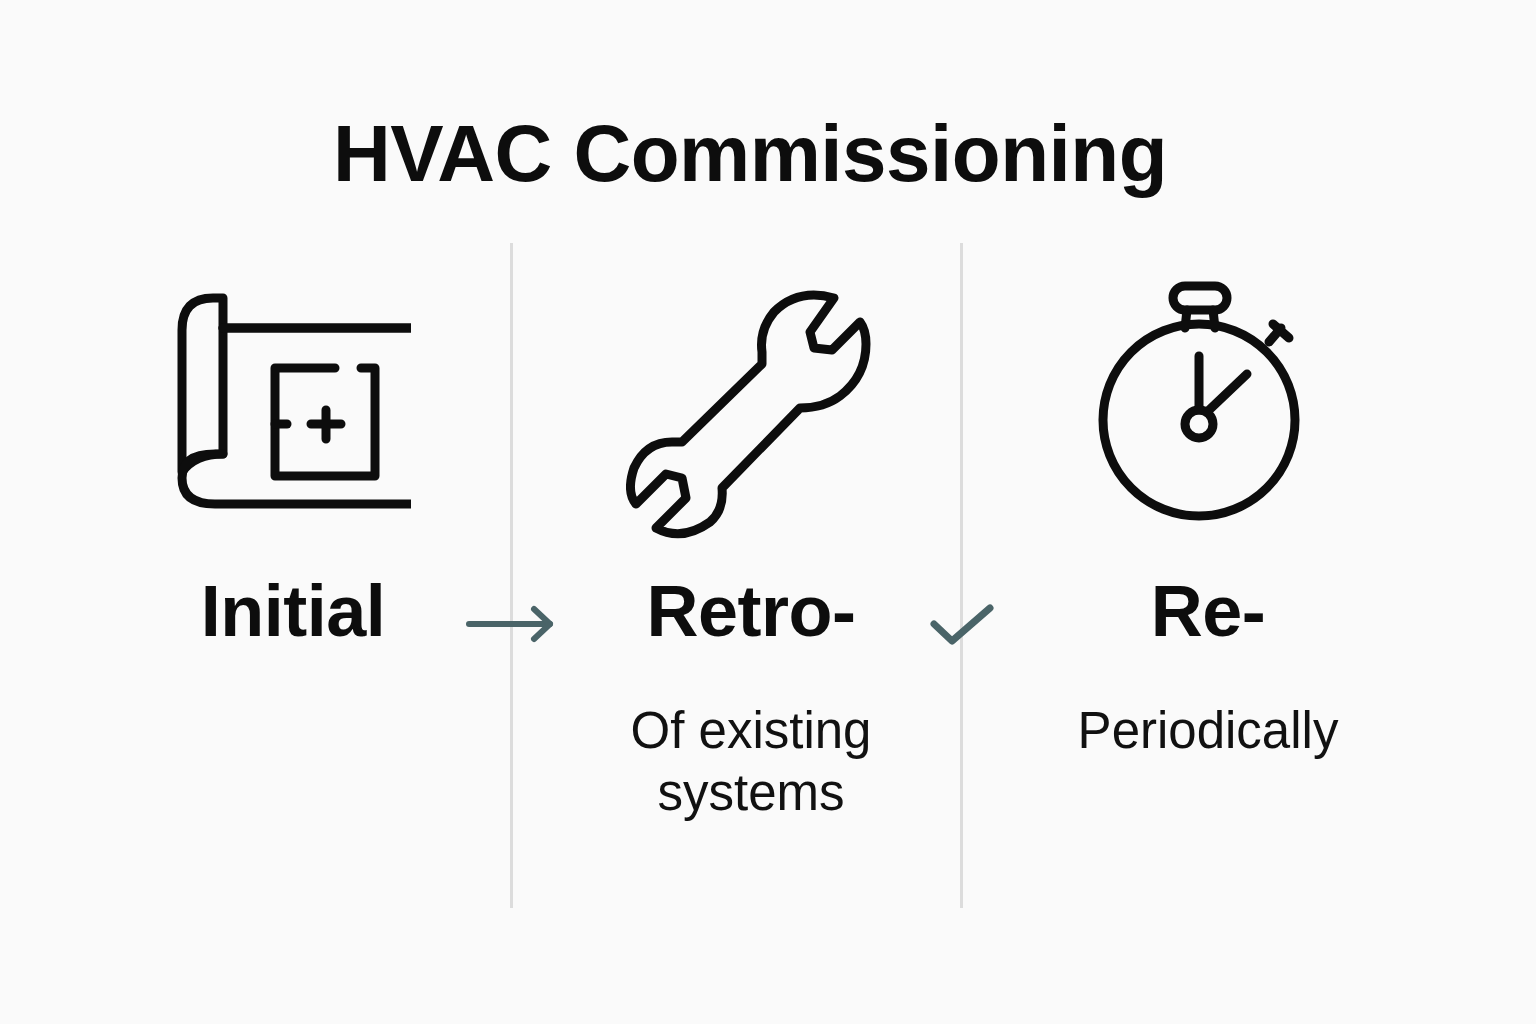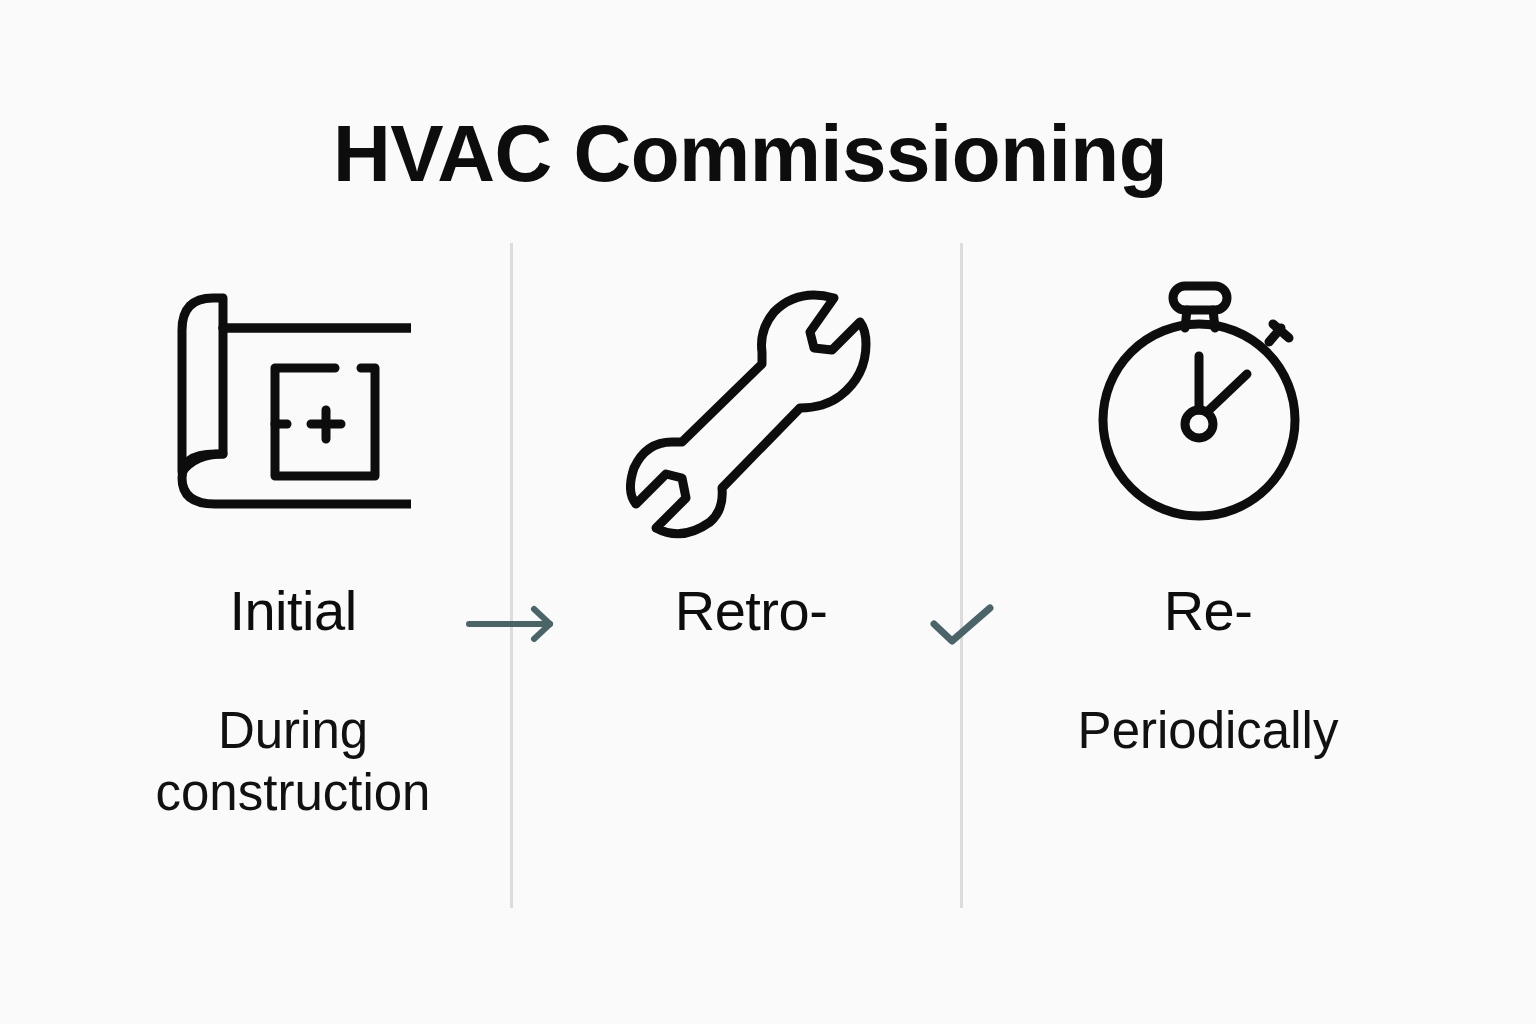--- a/index.html
+++ b/index.html
@@ -49,24 +49,24 @@
 
     .icon {
       position: absolute;
       display: block;
     }
     .label {
       position: absolute;
       left: 0;
       width: 100%;
       text-align: center;
-      font-weight: normal;
-      font-size: 56px;
+      font-weight: bold;
+      font-size: 72px;
       line-height: 1;
-      top: 333px;
+      top: 325px;
       letter-spacing: -0.5px;
     }
     .desc {
       position: absolute;
       left: 0;
       width: 100%;
       text-align: center;
       font-size: 51px;
       line-height: 62px;
       top: 450px;
@@ -94,38 +94,38 @@
       <path d="M48 36 L290 36 L290 212 L40 212 Q7 212 7 186 Q7 162 40 162 L48 162"></path>
 
       <path d="M160 76 L100 76 L100 184 L200 184 L200 76 L186 76"></path>
       <path d="M100 132 L112 132"></path>
 
       <path d="M136 132 L166 132 M151 118 L151 147"></path>
     </g>
   </svg>
 
   <div class="label">Initial</div>
-  <div class="desc">
-    <div>During</div>
-    <div>construction</div>
-  </div>
 </div>
 
 <div class="column c2">
   <svg class="icon" style="left:55px; top:40px;" width="255" height="250" viewBox="0 0 255 250">
     <path d="M208 8
              Q172 -2 148 22 Q133 40 136 62 L136 74
              L56 152 L46 152 Q20 152 8 178 Q0 202 10 214
              L40 184 L56 188 L60 208 L30 238
              Q56 252 84 232 Q98 220 96 198
              L174 118 Q198 118 214 106 Q240 86 240 54 Q240 40 234 32
              L206 60 L188 58 L184 42 Z" fill="none" stroke="#0d0d0d" stroke-width="9" stroke-linejoin="round"></path>
   </svg>
 
   <div class="label">Retro-</div>
+  <div class="desc">
+    <div>Of existing</div>
+    <div>systems</div>
+  </div>
 </div>
 
 <div class="column c3">
   <svg class="icon" style="left:75px; top:30px;" width="210" height="250" viewBox="0 0 210 250">
     <g fill="none" stroke="#0d0d0d" stroke-width="9" stroke-linecap="round" stroke-linejoin="round">
 
       <rect x="78" y="6" width="54" height="24" rx="12"></rect>
       <path d="M92 30 L90 48 M118 30 L120 48"></path>
 
       <path d="M174 62 L186 48 M178 44 L194 58"></path>

